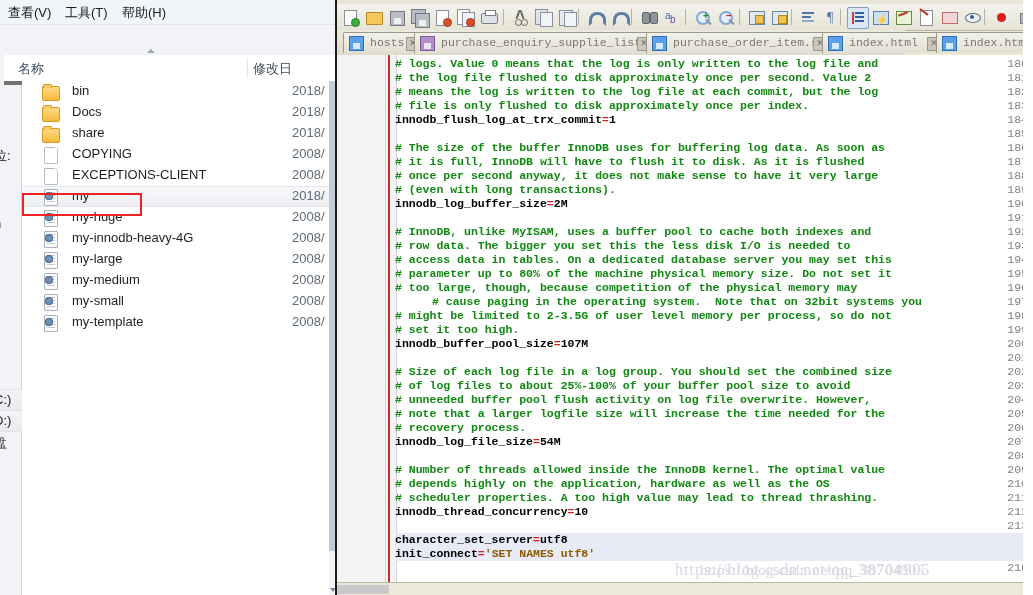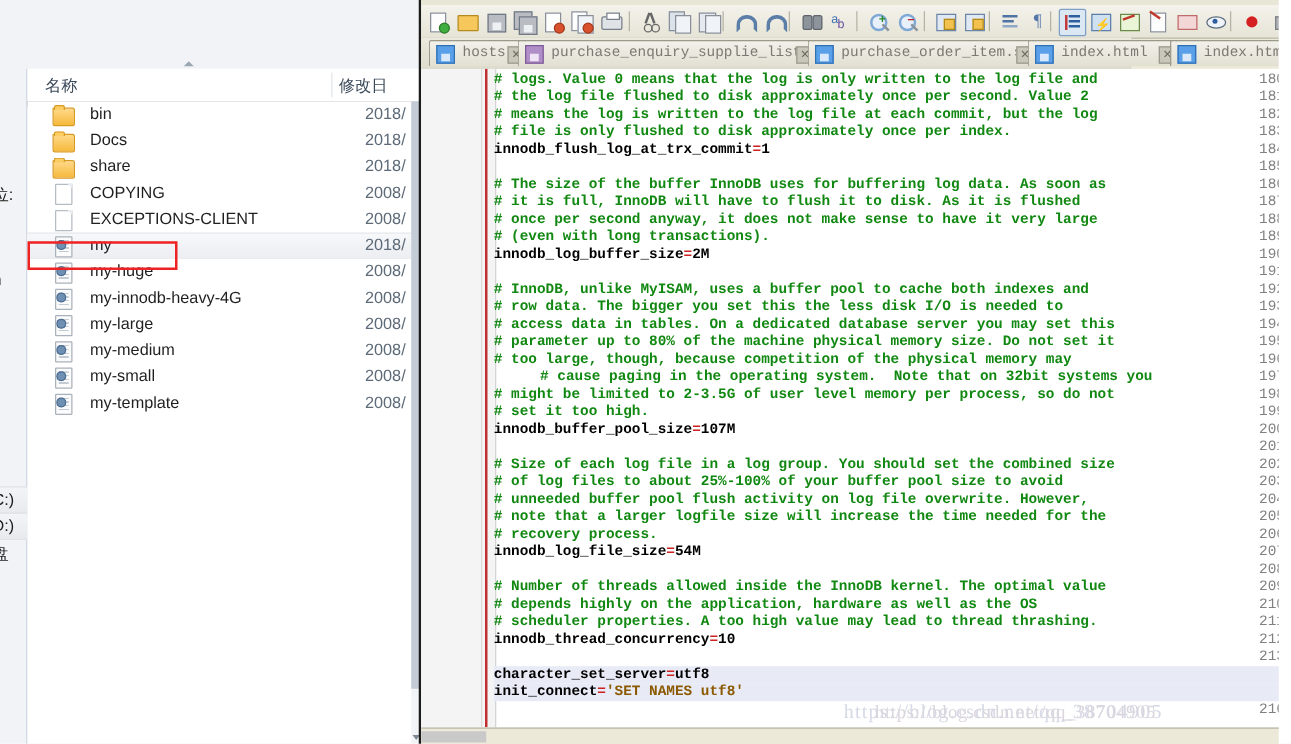--- a/index.html
+++ b/index.html
@@ -32,21 +32,21 @@
     position:absolute;top:7px;font-size:13px;color:#26292e;white-space:nowrap;
   }
   .caret{
     position:absolute;top:13px;width:0;height:0;
     border-left:4px solid transparent;border-right:4px solid transparent;
     border-top:5px solid #3a4a5a;
   }
 
   
   .listhead{
-    position:absolute;left:22px;top:55px;width:339px;height:26px;
+    position:absolute;left:4px;top:55px;width:339px;height:26px;
     background:#ffffff;border-bottom:4px solid #737373;
   }
   .listhead .colname{position:absolute;left:14px;top:5px;font-size:13px;color:#3b4a5a;}
   .listhead .coldate{position:absolute;left:249px;top:5px;font-size:13px;color:#3b4a5a;}
   .listhead .colsep{position:absolute;left:243px;top:3px;width:1px;height:20px;background:#e2e6ea;}
   .sortarrow{
     position:absolute;left:147px;top:49px;width:0;height:0;
     border-left:4px solid transparent;border-right:4px solid transparent;
     border-bottom:4px solid #9aa6b2;
   }
@@ -253,20 +253,25 @@
   }
   
   #topright-black{position:absolute;left:1023px;top:0;width:10px;height:595px;background:#ffffff;}
   #explorer-rightedge{position:absolute;left:335px;top:0;width:2px;height:595px;background:#1b1b1b;}
 </style>
 </head>
 <body>
 
 <div id="explorer">
 
+  <div class="menubar">
+    <span class="mi" style="left:8px">查看(V)</span>
+    <span class="mi" style="left:65px">工具(T)</span>
+    <span class="mi" style="left:122px">帮助(H)</span>
+  </div>
 
 
   <div class="vsplit"></div>
 
   <div id="navstubs">
       <div class="navstub" style="top: 147px; left: -6px;">位:</div>
       <div class="navstub" style="top: 216px; left: -6px;">n</div>
       <div class="navsel" style="top: 389px;"></div>
       <div class="navstub" style="top: 392px; left: -6px;">C:)</div>
       <div class="navsel" style="top: 410px;"></div>

